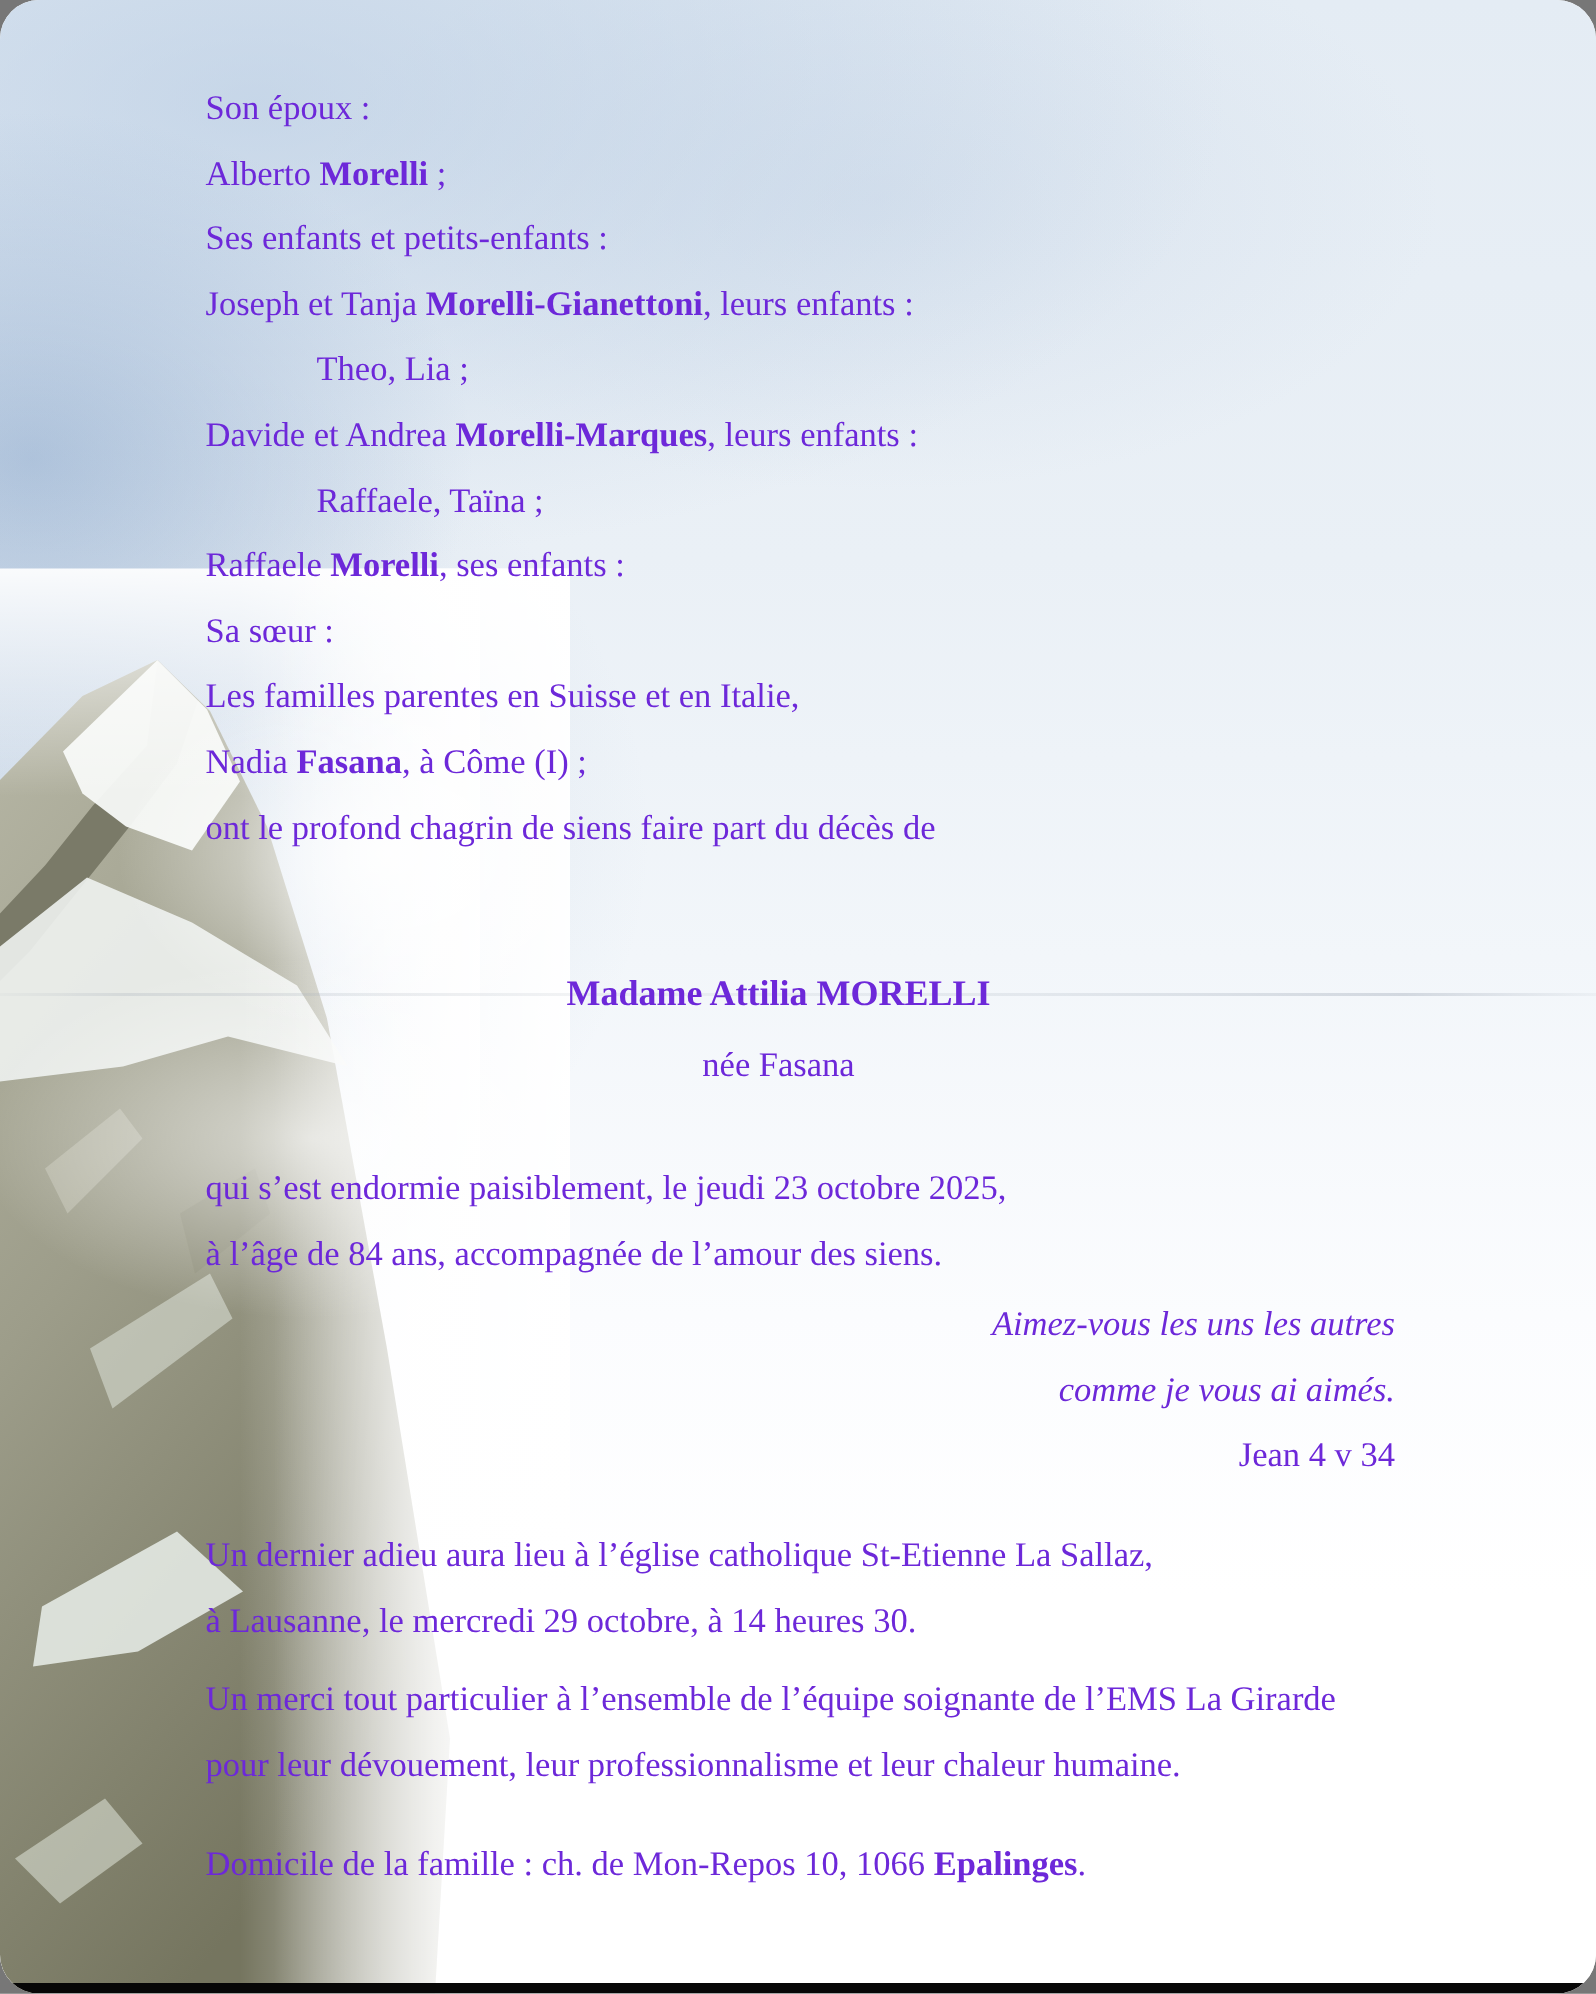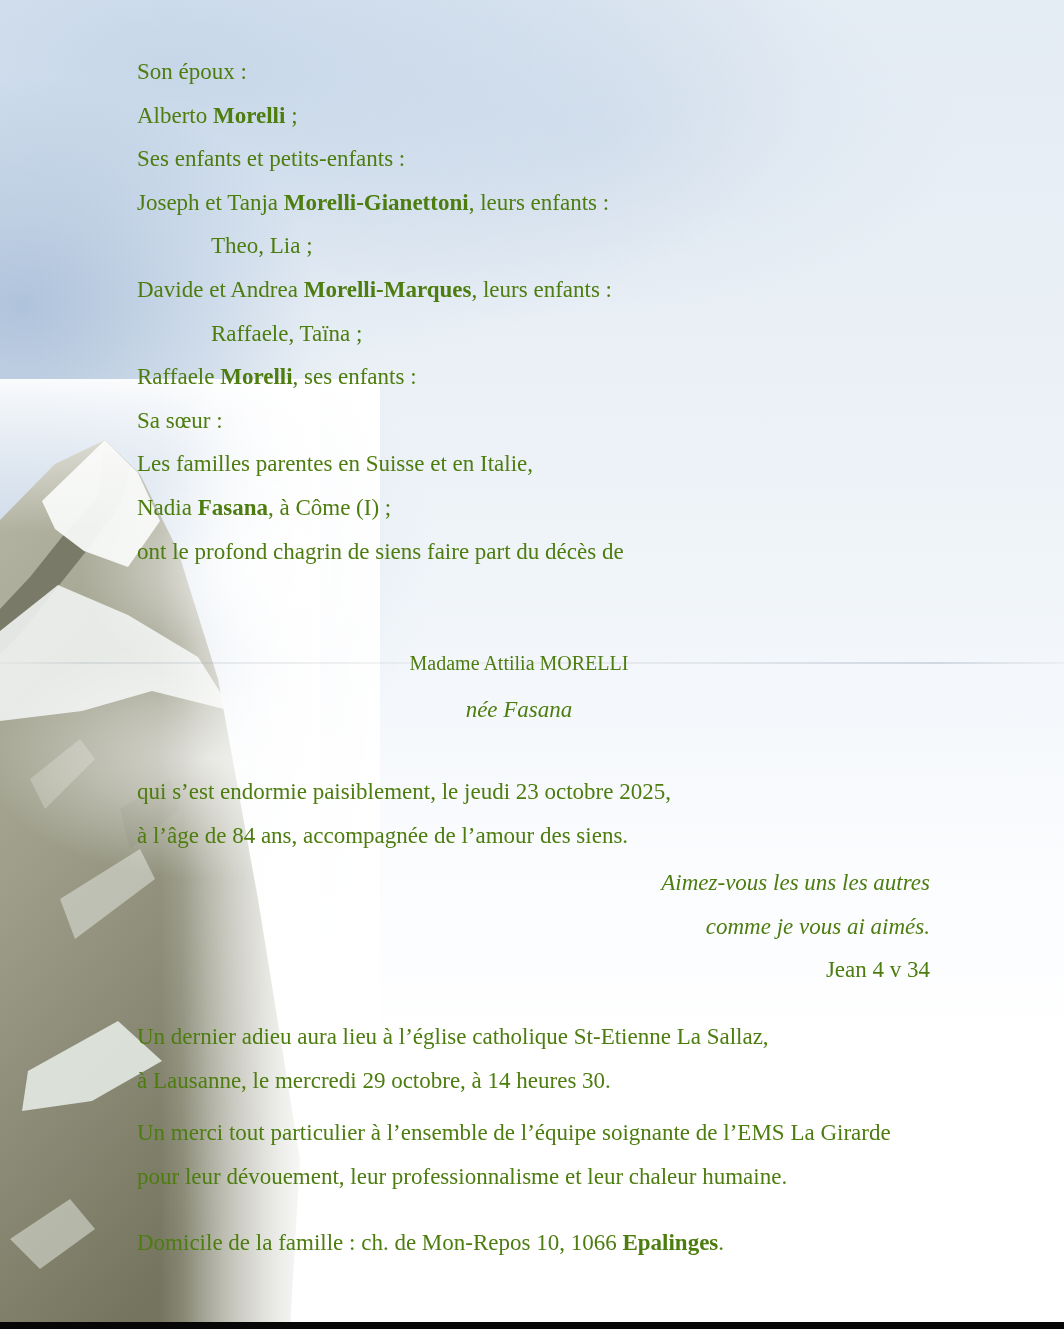--- a/index.html
+++ b/index.html
@@ -6,21 +6,22 @@
   * { box-sizing: border-box; }
 
   .page {
     position: relative;
     width: 1064px;
     height: 1329px;
     margin: 0 auto;
     background: #ffffff;
     overflow: hidden;
     font-family: "Liberation Serif", "DejaVu Serif", serif;
-    color: #4d7c0f;
+    color: #6d28d9;
+    border-radius: 26px;
   }
 
   
   .sky {
     position: absolute; inset: 0;
     background:
       radial-gradient(ellipse 420px 330px at 2% 23%, rgba(137,166,202,0.55), rgba(137,166,202,0) 70%),
       radial-gradient(ellipse 900px 430px at 16% 5%, rgba(168,192,220,0.50), rgba(168,192,220,0) 72%),
       radial-gradient(ellipse 620px 480px at 0% 42%, rgba(150,176,206,0.35), rgba(150,176,206,0) 70%),
       radial-gradient(ellipse 500px 260px at 55% 10%, rgba(200,214,231,0.45), rgba(200,214,231,0) 75%),
@@ -63,22 +64,22 @@
 
   
   .content { position: absolute; inset: 0; font-size: 23px; }
   .line { line-height: 43.6px; white-space: nowrap; }
   .indent { padding-left: 74px; }
   .b { font-weight: bold; }
   .it { font-style: italic; }
 
   .family   { position: absolute; left: 137px; top: 50px; }
   .title-block { position: absolute; left: 0; right: 26px; top: 641px; text-align: center; }
-  .title    { font-size: 20px; font-weight: normal; line-height: 44px; }
-  .subtitle { font-style: italic; line-height: 44px; margin-top: 3px; }
+  .title    { font-size: 24px; font-weight: bold; line-height: 44px; }
+  .subtitle { line-height: 44px; margin-top: 3px; }
   .passing  { position: absolute; left: 137px; top: 770px; }
   .quote    { position: absolute; right: 134px; top: 861px; text-align: right; }
   .ceremony { position: absolute; left: 137px; top: 1015px; }
   .thanks   { position: absolute; left: 137px; top: 1111px; }
   .address  { position: absolute; left: 137px; top: 1221px; }
 </style>
 </head>
 <body>
 
 <div class="page">

